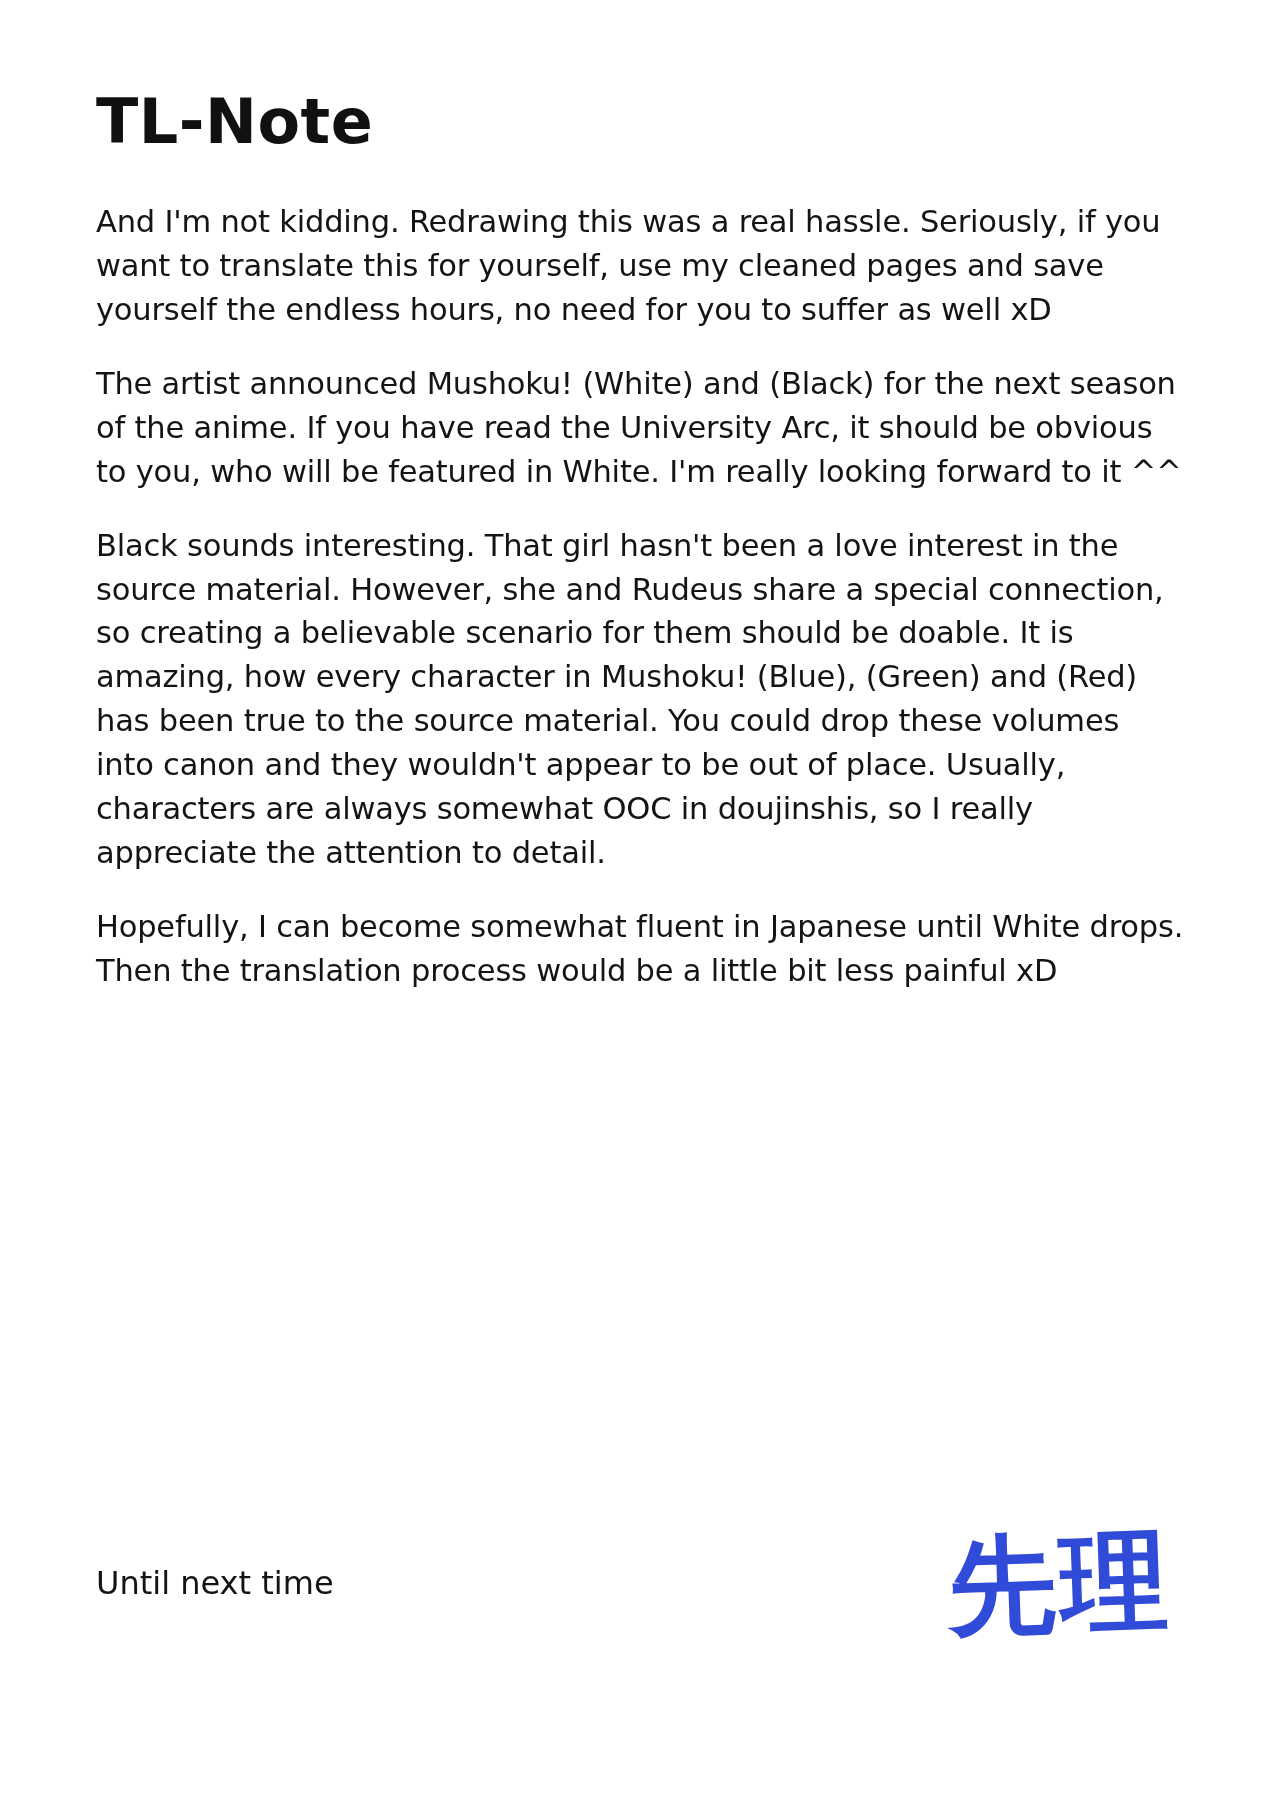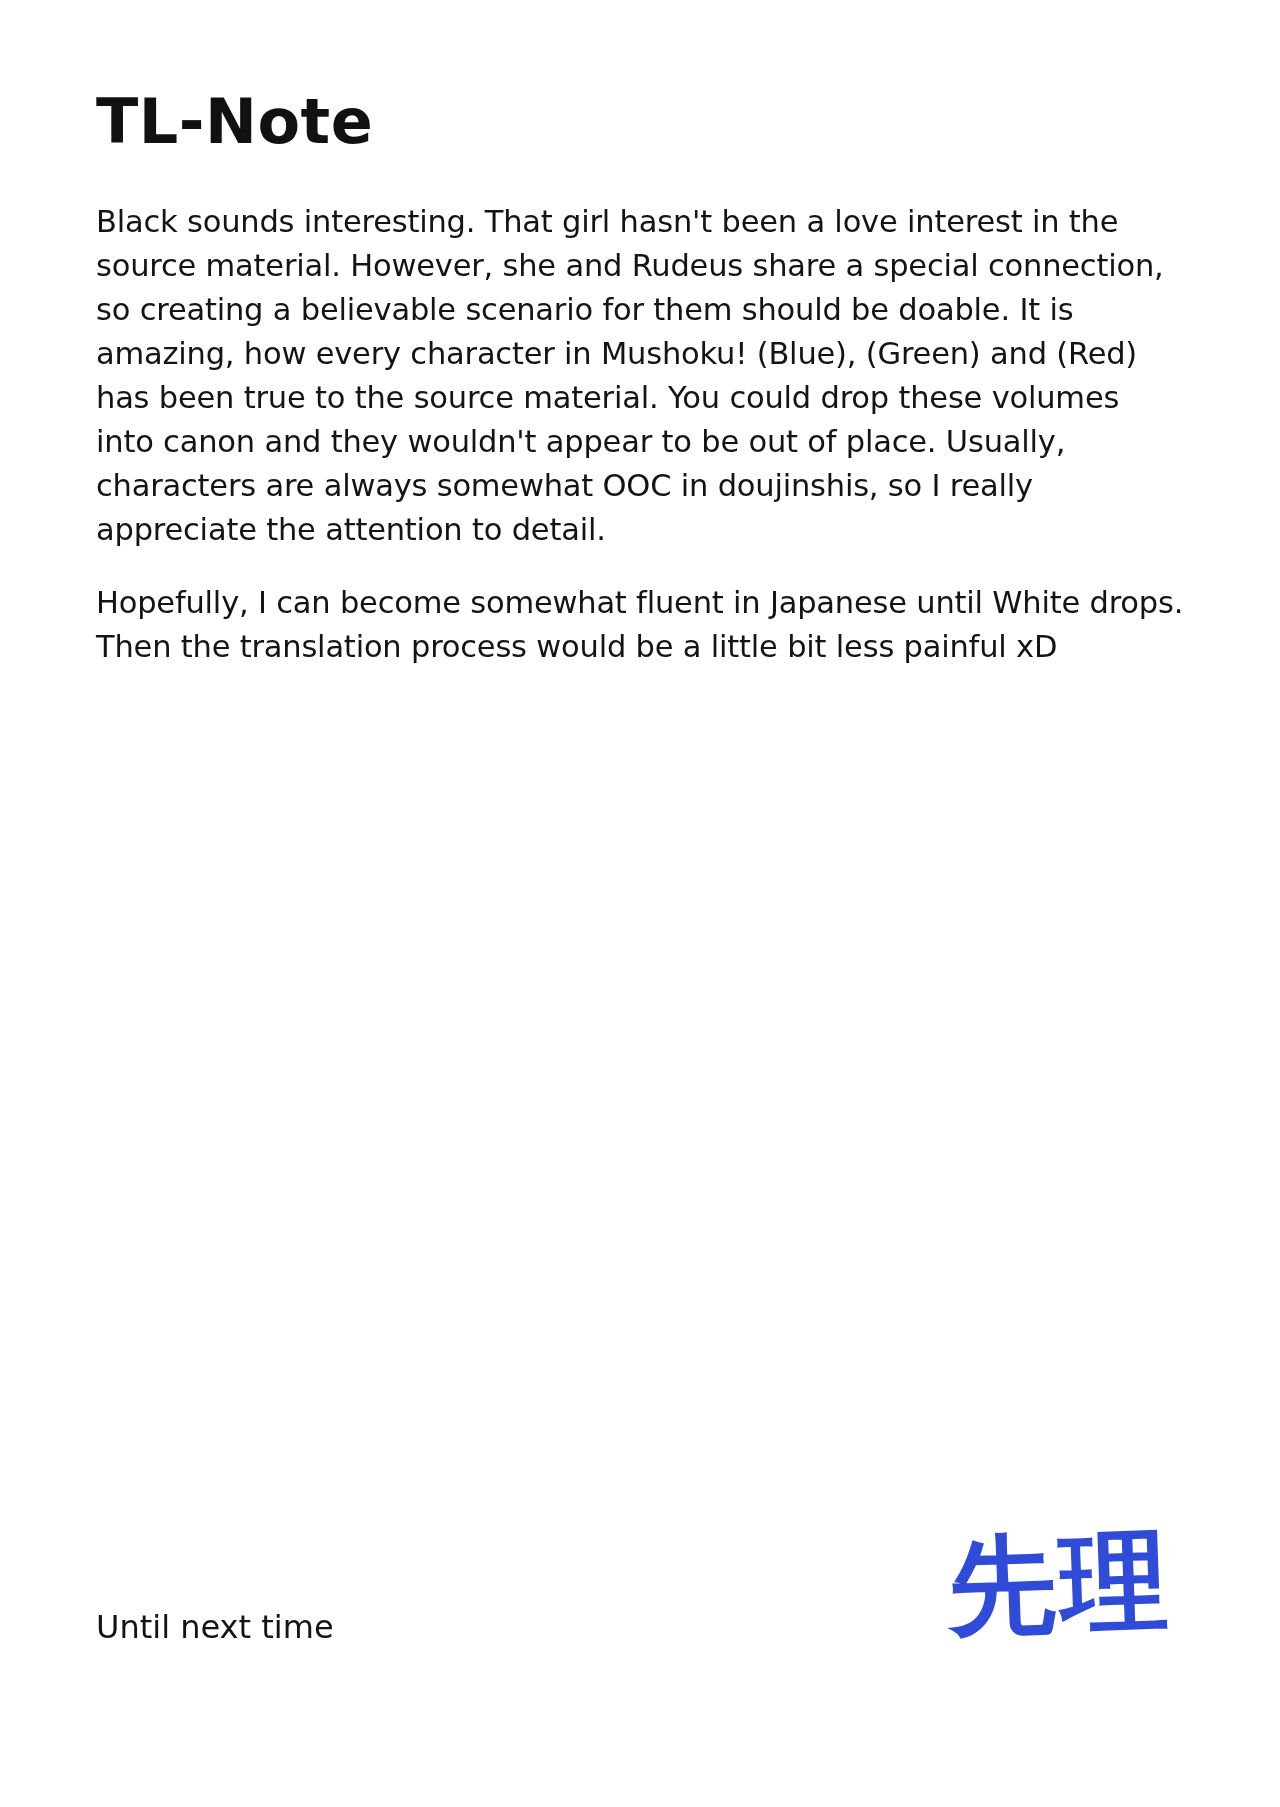--- a/index.html
+++ b/index.html
@@ -51,21 +51,20 @@
     left: 96px;
     top: 1560px;
     font-family: "DejaVu Sans", sans-serif;
     font-size: 32px;
     line-height: 1.45;
     color: #141414;
   }
   .sig-line {
     display: block;
     white-space: pre;
-    margin-top: 44px;
   }
   .stamp {
     position: absolute;
     right: 108px;
     top: 1530px;
     font-family: "DejaVu Sans", sans-serif;
     font-size: 108px;
     font-weight: 700;
     color: #2f4bd8;
     letter-spacing: 4px;
@@ -75,20 +74,22 @@
   }
 </style>
 </head>
 <body>
 
 <div class="page">
 
   <h1 class="title">TL-Note</h1>
 
   <div class="body-text">
+    <p class="para">And I'm not kidding. Redrawing this was a real hassle. Seriously, if you want to translate this for yourself, use my cleaned pages and save yourself the endless hours, no need for you to suffer as well xD</p>
+    <p class="para">The artist announced Mushoku! (White) and (Black) for the next season of the anime. If you have read the University Arc, it should be obvious to you, who will be featured in White. I'm really looking forward to it ^^</p>
     <p class="para">Black sounds interesting. That girl hasn't been a love interest in the source material. However, she and Rudeus share a special connection, so creating a believable scenario for them should be doable. It is amazing, how every character in Mushoku! (Blue), (Green) and (Red) has been true to the source material. You could drop these volumes into canon and they wouldn't appear to be out of place. Usually, characters are always somewhat OOC in doujinshis, so I really appreciate the attention to detail.</p>
     <p class="para">Hopefully, I can become somewhat fluent in Japanese until White drops. Then the translation process would be a little bit less painful xD</p>
   </div>
 
   <div class="signature-block">
     <span class="sig-line">Until next time</span>
   </div>
 
   <div class="stamp" style="color: rgb(47, 75, 216);">先理</div>
 

